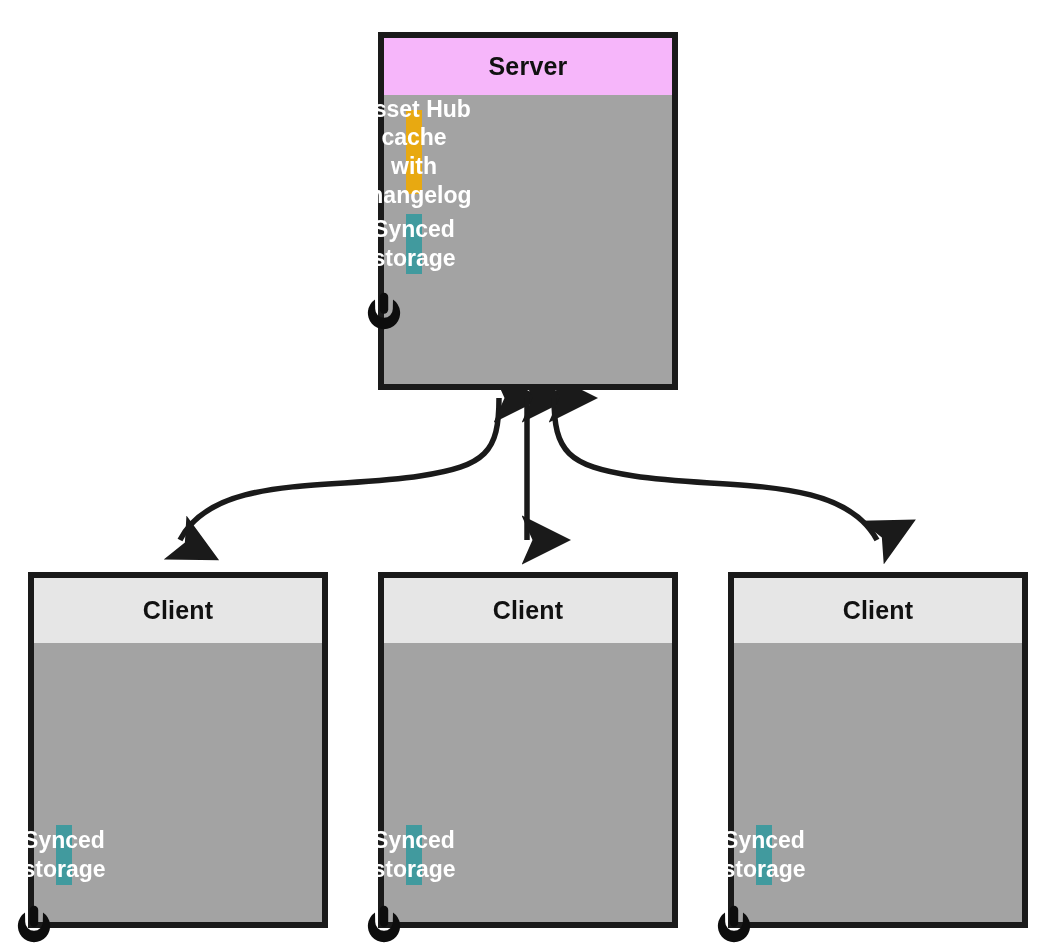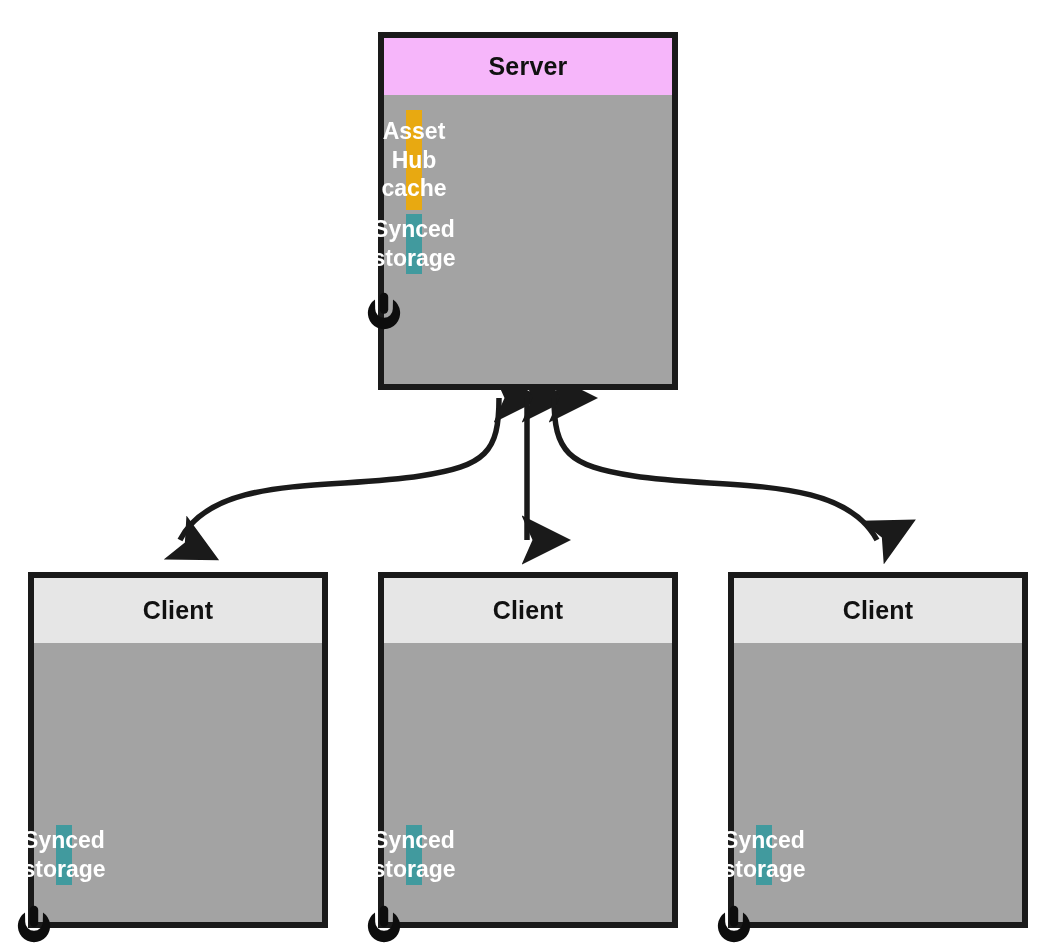--- a/index.html
+++ b/index.html
@@ -76,21 +76,21 @@
     padding: 6px 8px;
   }
   .bar-line {
     display: block;
   }
   .server-bar-cache {
     position: absolute;
     left: 22px;
     right: 22px;
     top: 15px;
-    height: 100px;
+    height: 84px;
   }
   .server-bar-storage {
     position: absolute;
     left: 22px;
     right: 22px;
     top: 119px;
     height: 60px;
   }
   .client-bar-storage {
     position: absolute;
@@ -139,20 +139,21 @@
 
   <div class="node-box" style="left:378px; top:22px; width:300px; height:358px;">
     <div class="node-header server-header" style="background:#f6b6fa;">
       <span>Server</span>
     </div>
     <div class="node-body">
 
       <div class="bar server-bar-cache" style="background:#e8a911;">
         <span>
           <span class="bar-line">Asset Hub cache</span>
+          <span class="bar-line">with changelog</span>
         </span>
       </div>
 
       <div class="bar server-bar-storage" style="background:#419a9e;">
         <span>Synced storage</span>
       </div>
 
       <svg class="power-icon server-power" viewBox="0 0 48 50" xmlns="http://www.w3.org/2000/svg">
         <path d="M24 3 a4.6 4.6 0 0 1 4.6 4.6 v13.6 a4.6 4.6 0 0 1 -9.2 0 V7.6 A4.6 4.6 0 0 1 24 3 Z" fill="#0d0d0d"></path>
         <path d="M14.2 10.4 a17.6 17.6 0 1 0 19.6 0 l-0.2 10.2 a9.4 9.4 0 1 1 -19.2 0 Z" fill="#0d0d0d"></path>

